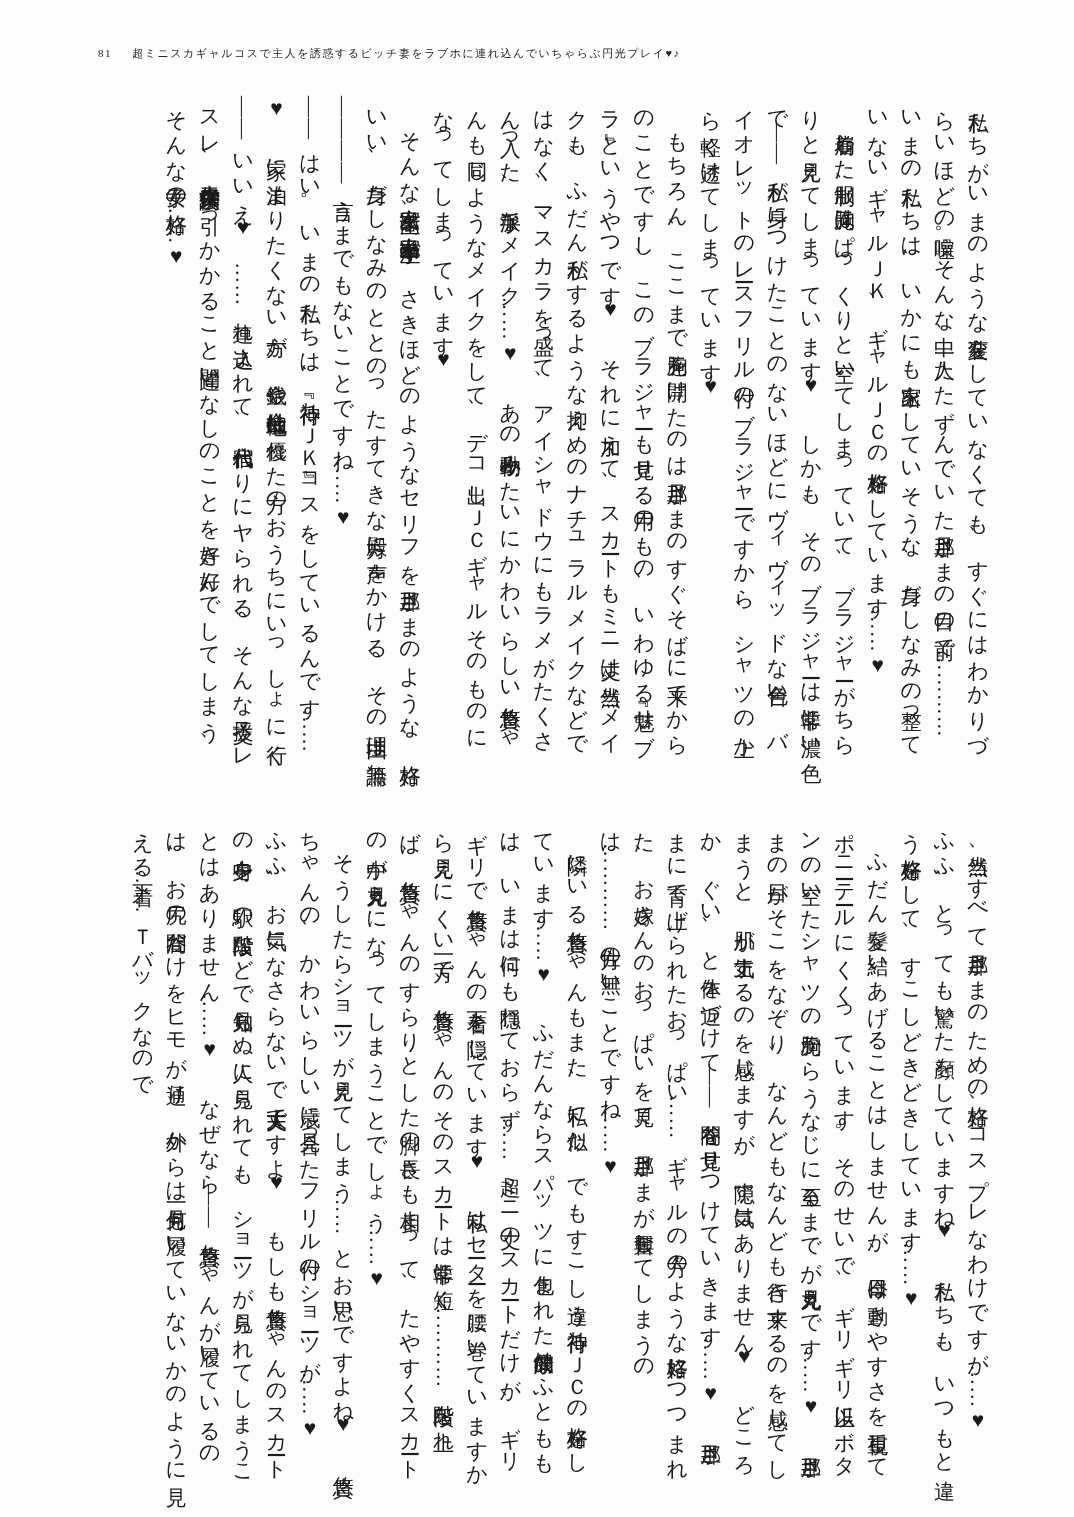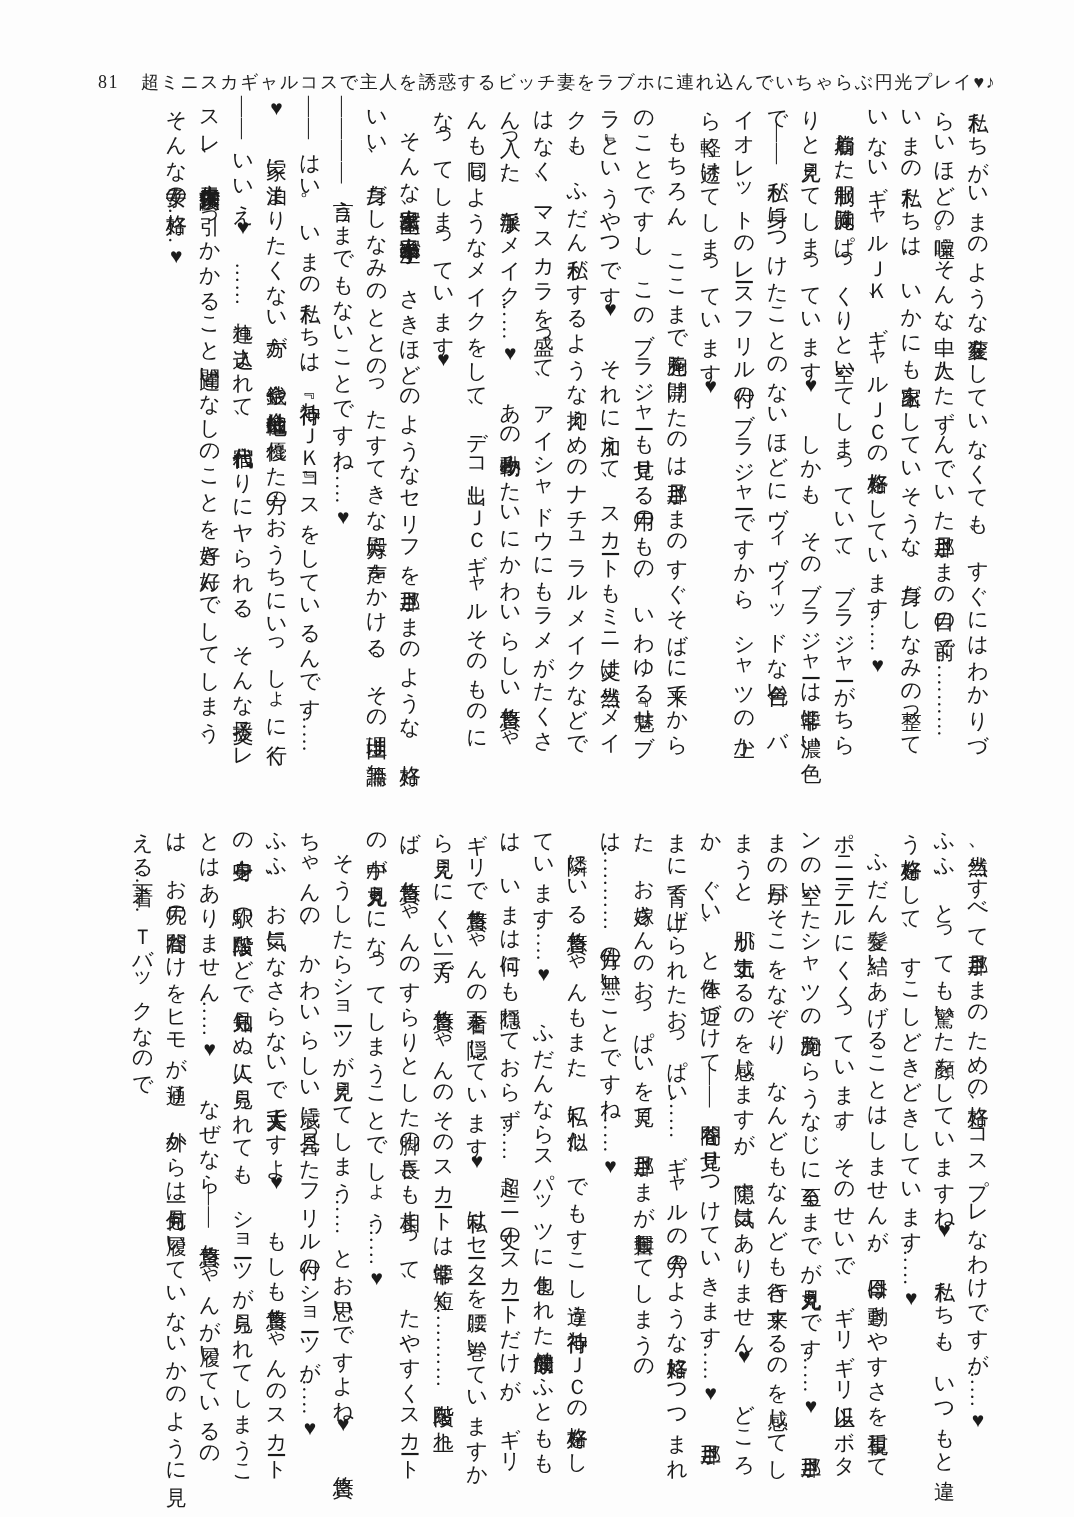--- a/index.html
+++ b/index.html
@@ -17,25 +17,24 @@
     width: 1074px;
     height: 1517px;
     background: #fdfdfd;
     color: #1b1b1b;
     font-family: "Liberation Serif", "DejaVu Serif", serif;
   }
   .running-head {
     position: absolute;
     top: 46px;
     left: 98px;
-    font-size: 18px;
+    font-size: 11px;
     letter-spacing: 1.5px;
     color: #222222;
     white-space: nowrap;
-    margin-top: 24px;
   }
   .running-head .page-num {
     margin-right: 16px;
   }
   .vtext {
     position: absolute;
     right: 80px;
     writing-mode: vertical-rl;
     text-orientation: mixed;
     font-size: 21px;

